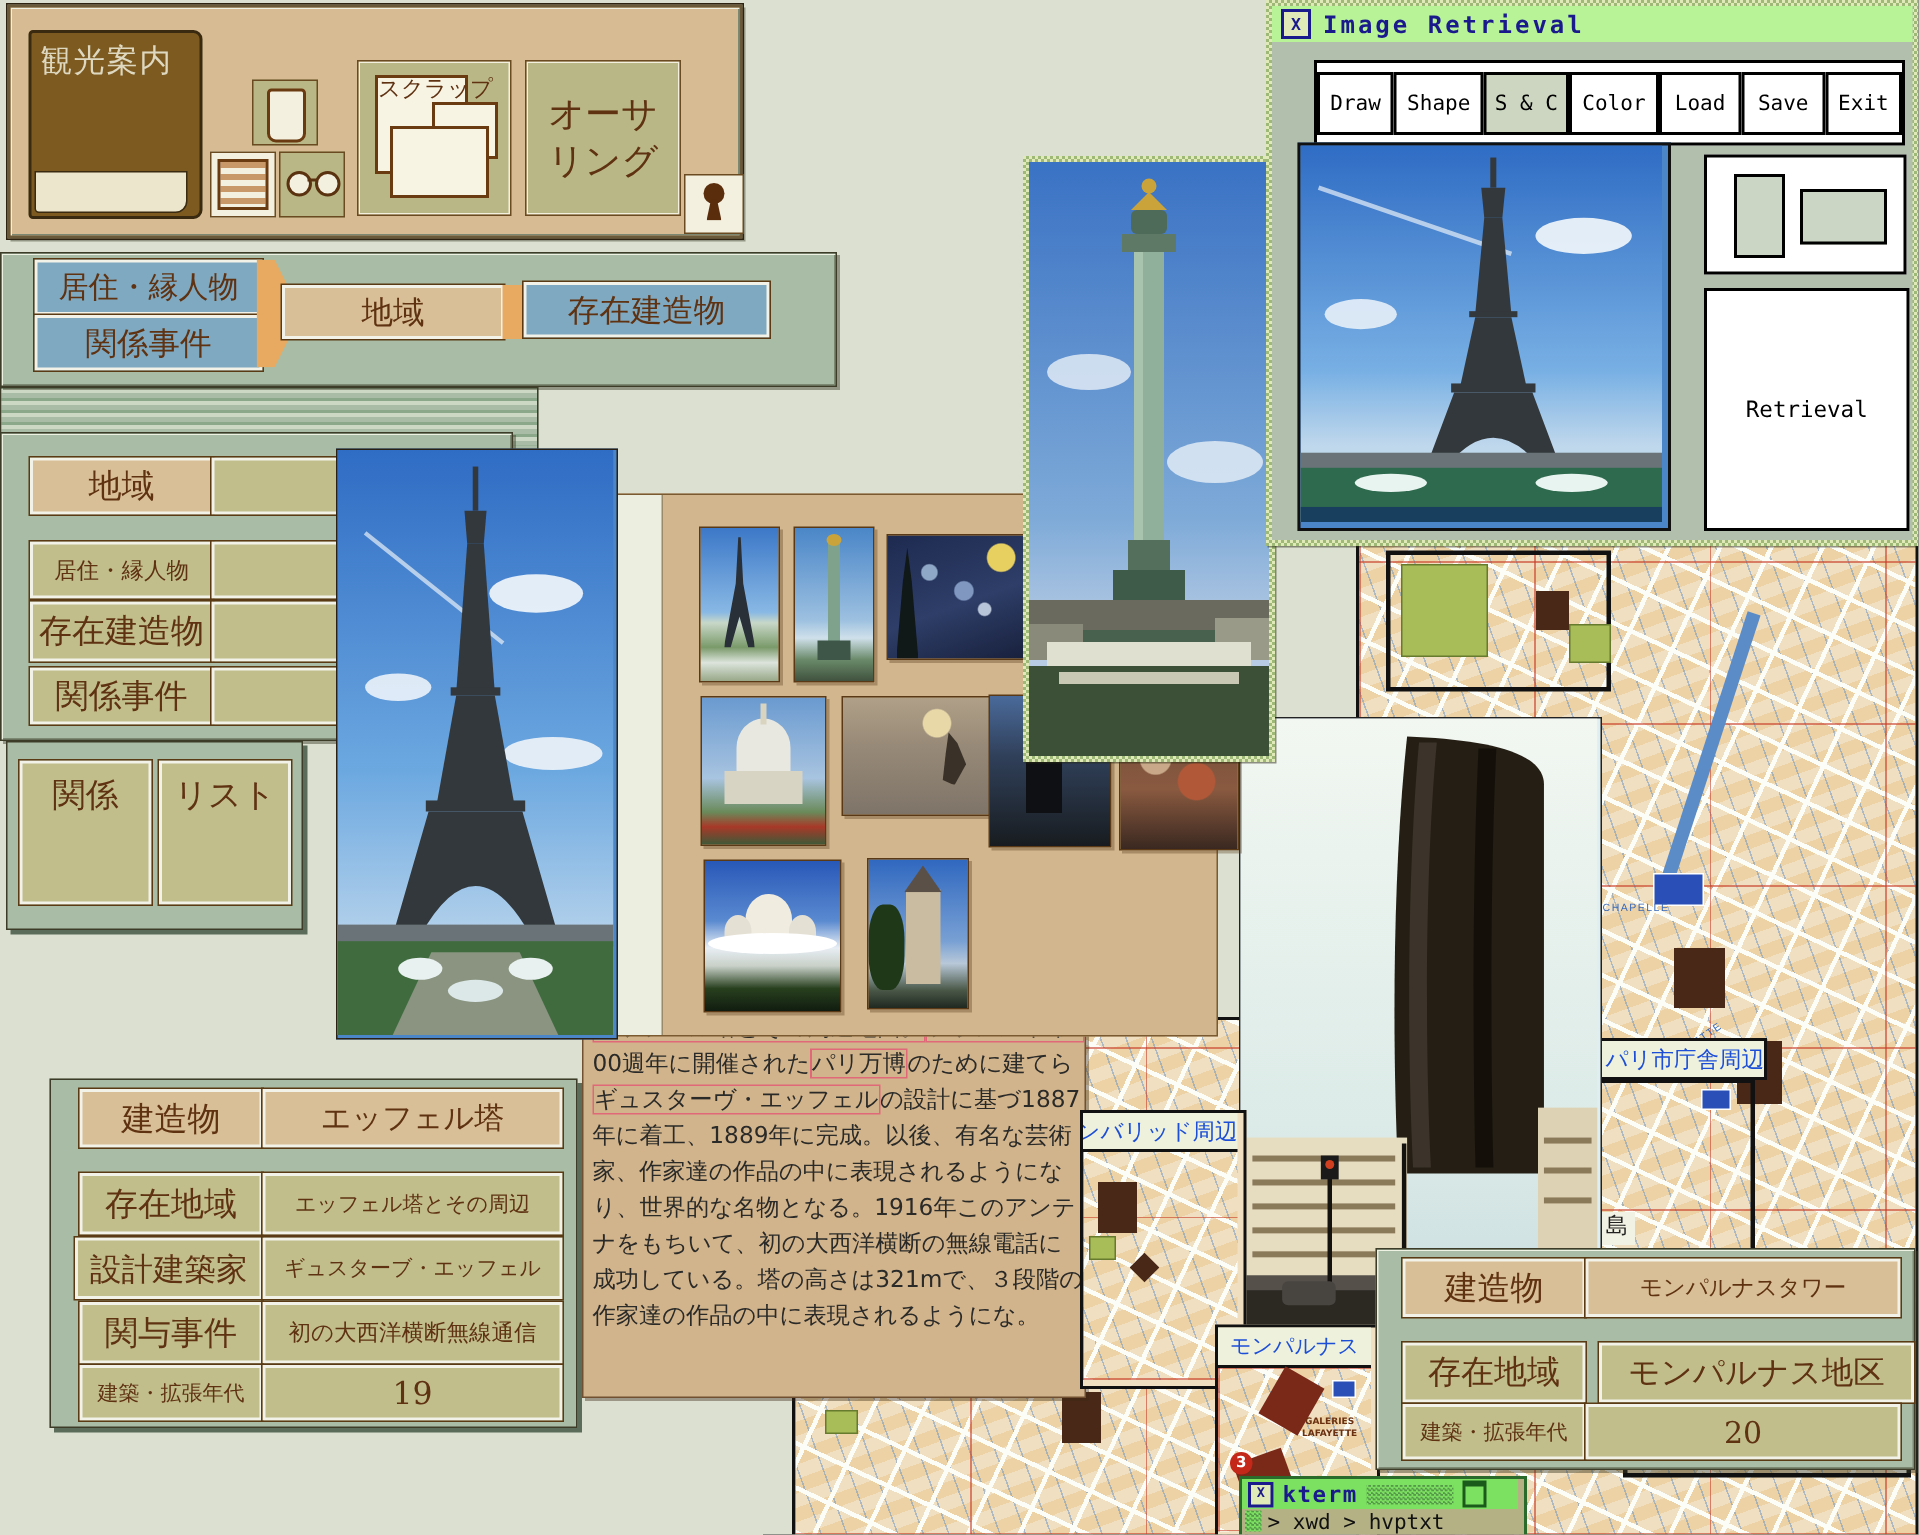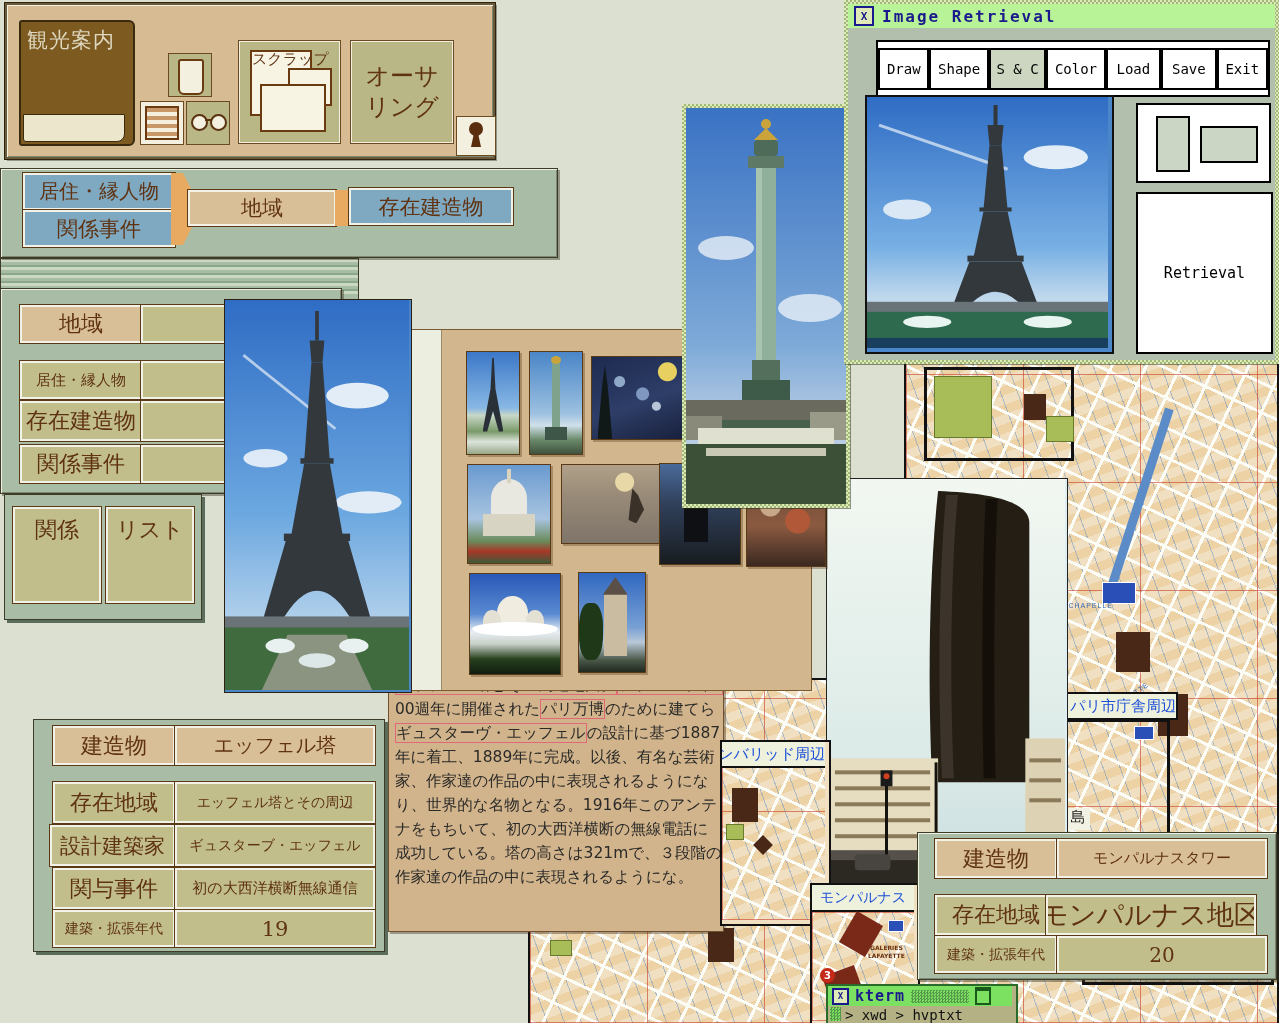--- a/index.html
+++ b/index.html
@@ -465,21 +465,21 @@
   <div class="win sage" style="left:917px;top:832px;width:358px;height:146px;z-index:5">
     <div class="cell tan" style="left:17px;top:6px;width:118px;height:35px;font-size:22px">
       <span>建造物</span>
       </div>
     <div class="cell tan" style="left:139px;top:6px;width:206px;height:35px;font-size:15px">
       <span>モンパルナスタワー</span>
       </div>
     <div class="cell khaki" style="left:17px;top:62px;width:118px;height:36px;font-size:22px">
       <span>存在地域</span>
       </div>
-    <div class="cell khaki" style="left:128px;top:62px;width:206px;height:36px;font-size:27px">
+    <div class="cell khaki" style="left:148px;top:62px;width:206px;height:36px;font-size:21px">
       <span>モンパルナス地区</span>
       </div>
     <div class="cell khaki" style="left:17px;top:103px;width:118px;height:33px;font-size:14px">
       <span>建築・拡張年代</span>
       </div>
     <div class="cell khaki" style="left:139px;top:103px;width:206px;height:33px;font-size:20px">
       <span>20</span>
       </div>
   </div>
 

